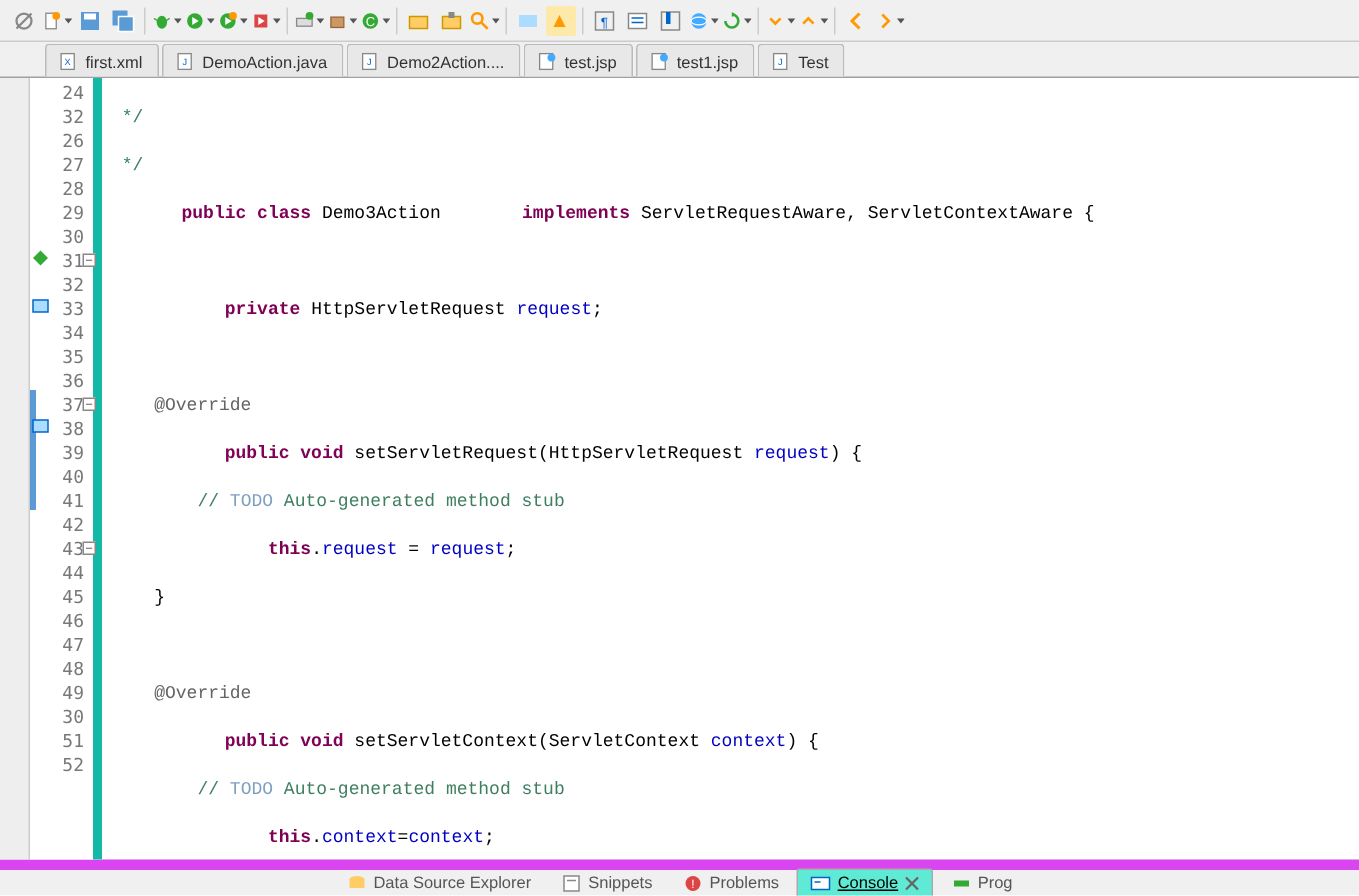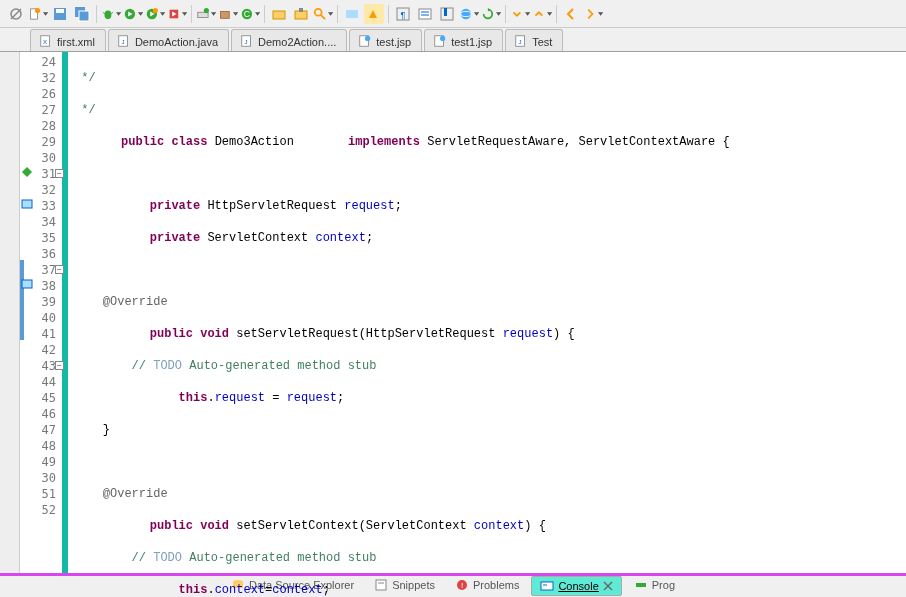--- a/index.html
+++ b/index.html
@@ -21,21 +21,21 @@
   .gutter .ln { height: 16px; padding-right: 6px; position: relative; }
   .gutter .fold { position: absolute; right: -2px; top: 3px; width: 9px; height: 9px; border: 1px solid #888; background: #fff; font-size: 8px; line-height: 7px; text-align: center; color: #666; }
   .code { flex: 1; font-family: Consolas, "Courier New", monospace; font-size: 12px; line-height: 16px; padding: 2px 6px; white-space: pre; color: #000; position: relative; }
   .code .row { height: 16px; }
   .kw { color: #7f0055; font-weight: bold; padding-left: 47px; }
   .cm { color: #3f7f5f; }
   .td { color: #7f9fbf; font-weight: normal; }
   .an { color: #646464; }
   .fd { color: #0000c0; }
   .bl { color: #0000c0; }
-  .bottom { display: flex; align-items: flex-start; justify-content: center; gap: 4px; height: 24px; background: #f0f0f0; border-top: 3px solid #d946ef; font-size: 11px; }
+  .bottom { display: flex; align-items: center; justify-content: center; gap: 4px; height: 24px; background: #f0f0f0; border-top: 7px solid #d946ef; font-size: 11px; }
   .btab { display: flex; align-items: center; gap: 4px; padding: 2px 8px; color: #555; cursor: pointer; border-radius: 2px; }
   .btab.active { background: #5eead4; border: 1px solid #aaa; color: #000; text-decoration: underline; }
   .bicon { width: 14px; height: 14px; }
   .marker { position: absolute; left: 1px; width: 12px; height: 12px; }
   .marker-col .bluebar { position: absolute; left: 0; width: 4px; background: #5b9bd5; }
 </style>
 </head>
 <body>
 
 <div class="toolbar">
@@ -324,21 +324,20 @@
     <div class="ln">30</div>
       <div class="ln">51</div>
       <div class="ln">52</div>
   </div>
   <div class="code">
 <div class="row"><span class="cm"> */</span></div>
 <div class="row"><span class="cm"> */</span></div>
 <div class="row"><span class="kw">public class </span><span>Demo3Action </span><span class="kw">implements </span><span>ServletRequestAware, ServletContextAware {</span></div>
 <div class="row"></div>
 <div class="row"><span class="kw">    private </span><span>HttpServletRequest </span><span class="fd">request</span><span>;</span></div>
-<div class="row"><span class="kw">    private </span><span>ServletContext </span><span class="fd">context</span><span>;</span></div>
 <div class="row"></div>
 <div class="row"><span class="an">    @Override</span></div>
 <div class="row"><span class="kw">    public void </span><span>setServletRequest(HttpServletRequest </span><span class="bl">request</span><span>) {</span></div>
 <div class="row"><span class="cm">        // </span><span class="td">TODO</span><span class="cm"> Auto-generated method stub</span></div>
 <div class="row"><span class="kw">        this</span><span>.</span><span class="fd">request</span><span> = </span><span class="bl">request</span><span>;</span></div>
 <div class="row">    }</div>
 <div class="row"></div>
 <div class="row"><span class="an">    @Override</span></div>
 <div class="row"><span class="kw">    public void </span><span>setServletContext(ServletContext </span><span class="bl">context</span><span>) {</span></div>
 <div class="row"><span class="cm">        // </span><span class="td">TODO</span><span class="cm"> Auto-generated method stub</span></div>

